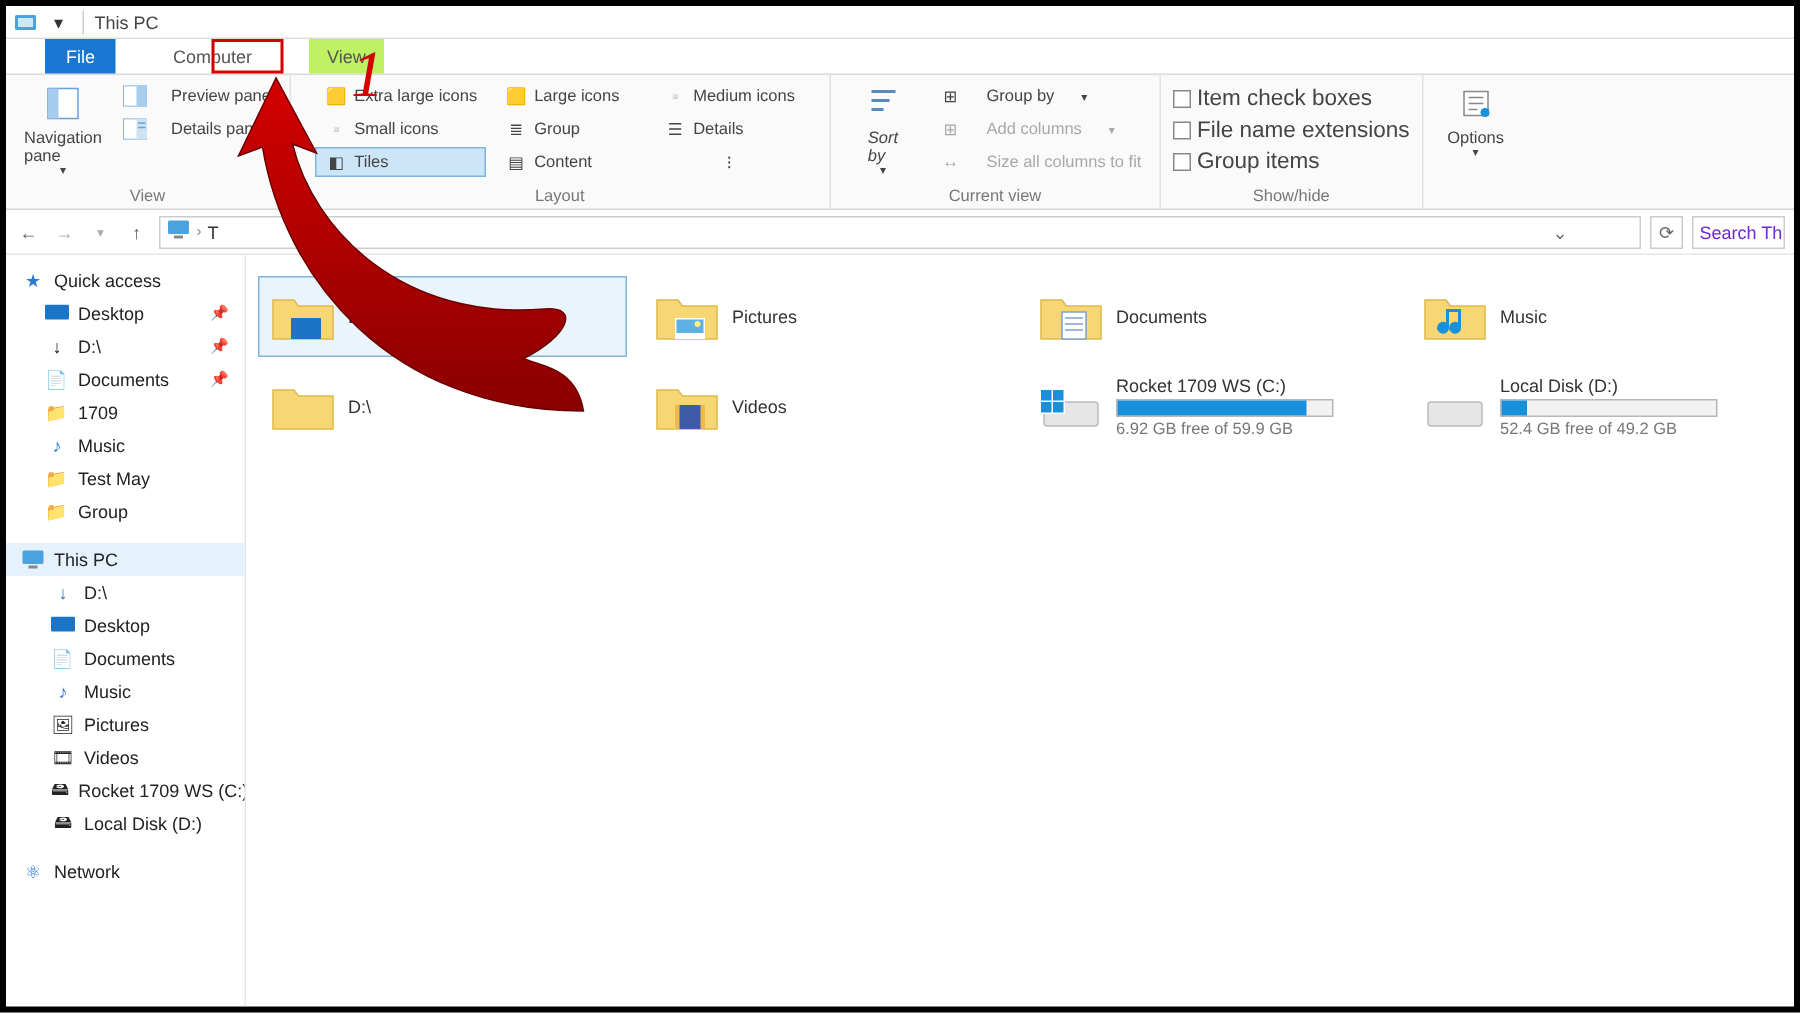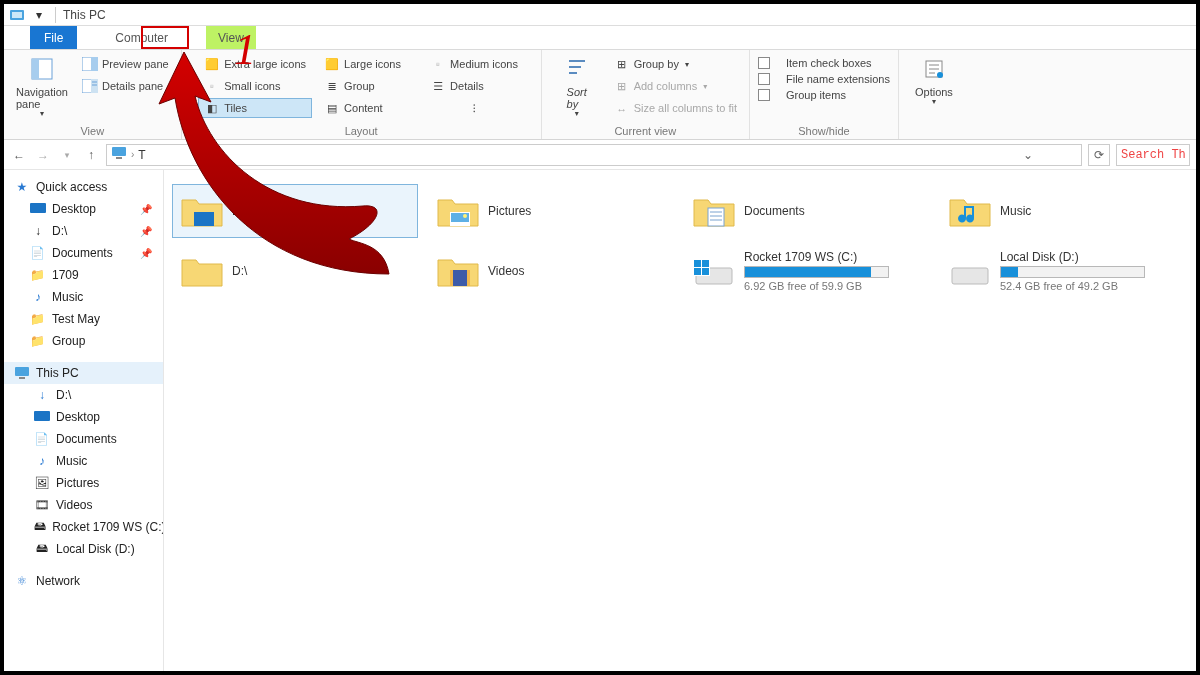--- a/index.html
+++ b/index.html
@@ -38,42 +38,42 @@
   }
   .ribbon-group {
     display: flex; flex-direction: column; align-items: center;
     padding: 4px 8px 2px; border-right: 1px solid #e2e2e2; height:100%;
   }
   .ribbon-group .group-body { display: flex; gap: 6px; flex: 1; align-items: flex-start; }
   .ribbon-group .group-label { font-size: 11px; color: #777; margin-top: auto; padding-top:2px;}
   .big-btn { display:flex; flex-direction:column; align-items:center; justify-content:center; font-size:11px; color:#444; line-height:1.1; padding:2px 4px; min-width:54px;}
   .big-btn .ico { width:26px; height:26px; margin-bottom:4px; display:flex; align-items:center; justify-content:center;}
   .stack { display:flex; flex-direction:column; gap:2px; }
-  .med-btn { display:flex; align-items:center; gap:4px; padding:2px 4px; font-size:11px; color:#444;}
+  .med-btn { display:flex; align-items:center; gap:16px; padding:2px 4px; font-size:11px; color:#444;}
   .med-btn .ico { width:16px; height:16px; display:flex; align-items:center; justify-content:center;}
   .layout-col { display:flex; flex-direction:column; gap:2px; }
   .layout-opt { display:flex; align-items:center; gap:4px; padding:2px 6px; font-size:11px; color:#444; min-width:100px;}
   .layout-opt.selected { background:#cde6f7; border:1px solid #7fb5dd; padding:1px 5px;}
   .layout-opt .ico { width:16px; height:16px; display:flex; align-items:center; justify-content:center;}
-  .chk { display:flex; align-items:center; gap:16px; font-size:11px; color:#444; padding:1px 0;}
+  .chk { display:flex; align-items:center; gap:4px; font-size:15px; color:#444; padding:1px 0;}
   .chk .box { width:12px; height:12px; border:1px solid #888; background:#fff;}
   .dim { color:#a8a8a8; }
   .addr-row {
     display:flex; align-items:center; height:30px; gap:6px; padding:0 6px;
     border-bottom: 1px solid #e6e6e6;
   }
   .nav-arrow { width:18px; height:18px; display:flex; align-items:center; justify-content:center; color:#aaa;}
   .nav-arrow.active { color:#555; }
   .addr-bar {
     flex:1; display:flex; align-items:center; height:22px;
     border:1px solid #ccc; padding:0 4px; gap:4px; min-width:0;
   }
   .addr-bar .sep { color:#888; font-size:10px; }
   .addr-refresh { width:22px; height:22px; border:1px solid #ccc; display:flex; align-items:center; justify-content:center; color:#666;}
-  .search-box { width:74px; height:22px; border:1px solid #ccc; padding:0 4px; color:#ef4444; display:flex; align-items:center; overflow:hidden; white-space:nowrap;font-family:Liberation Mono, monospace;}
+  .search-box { width:62px; height:22px; border:1px solid #ccc; padding:0 4px; color:#6d28d9; display:flex; align-items:center; overflow:hidden; white-space:nowrap;}
   .main { display:flex; height: calc(100% - 22px - 24px - 90px - 30px); }
   .sidebar {
     width: 160px; border-right:1px solid #e6e6e6; padding:6px 0; overflow:hidden;
   }
   .tree-item { display:flex; align-items:center; gap:6px; padding:3px 10px; font-size:12px; color:#222; white-space:nowrap;}
   .tree-item .ico { width:16px; height:16px; display:flex; align-items:center; justify-content:center;}
   .tree-item .pin { margin-left:auto; color:#888; font-size:10px;}
   .tree-item.lvl1 { font-weight:500; }
   .tree-item.lvl2 { padding-left: 26px; }
   .tree-item.lvl3 { padding-left: 30px; }

